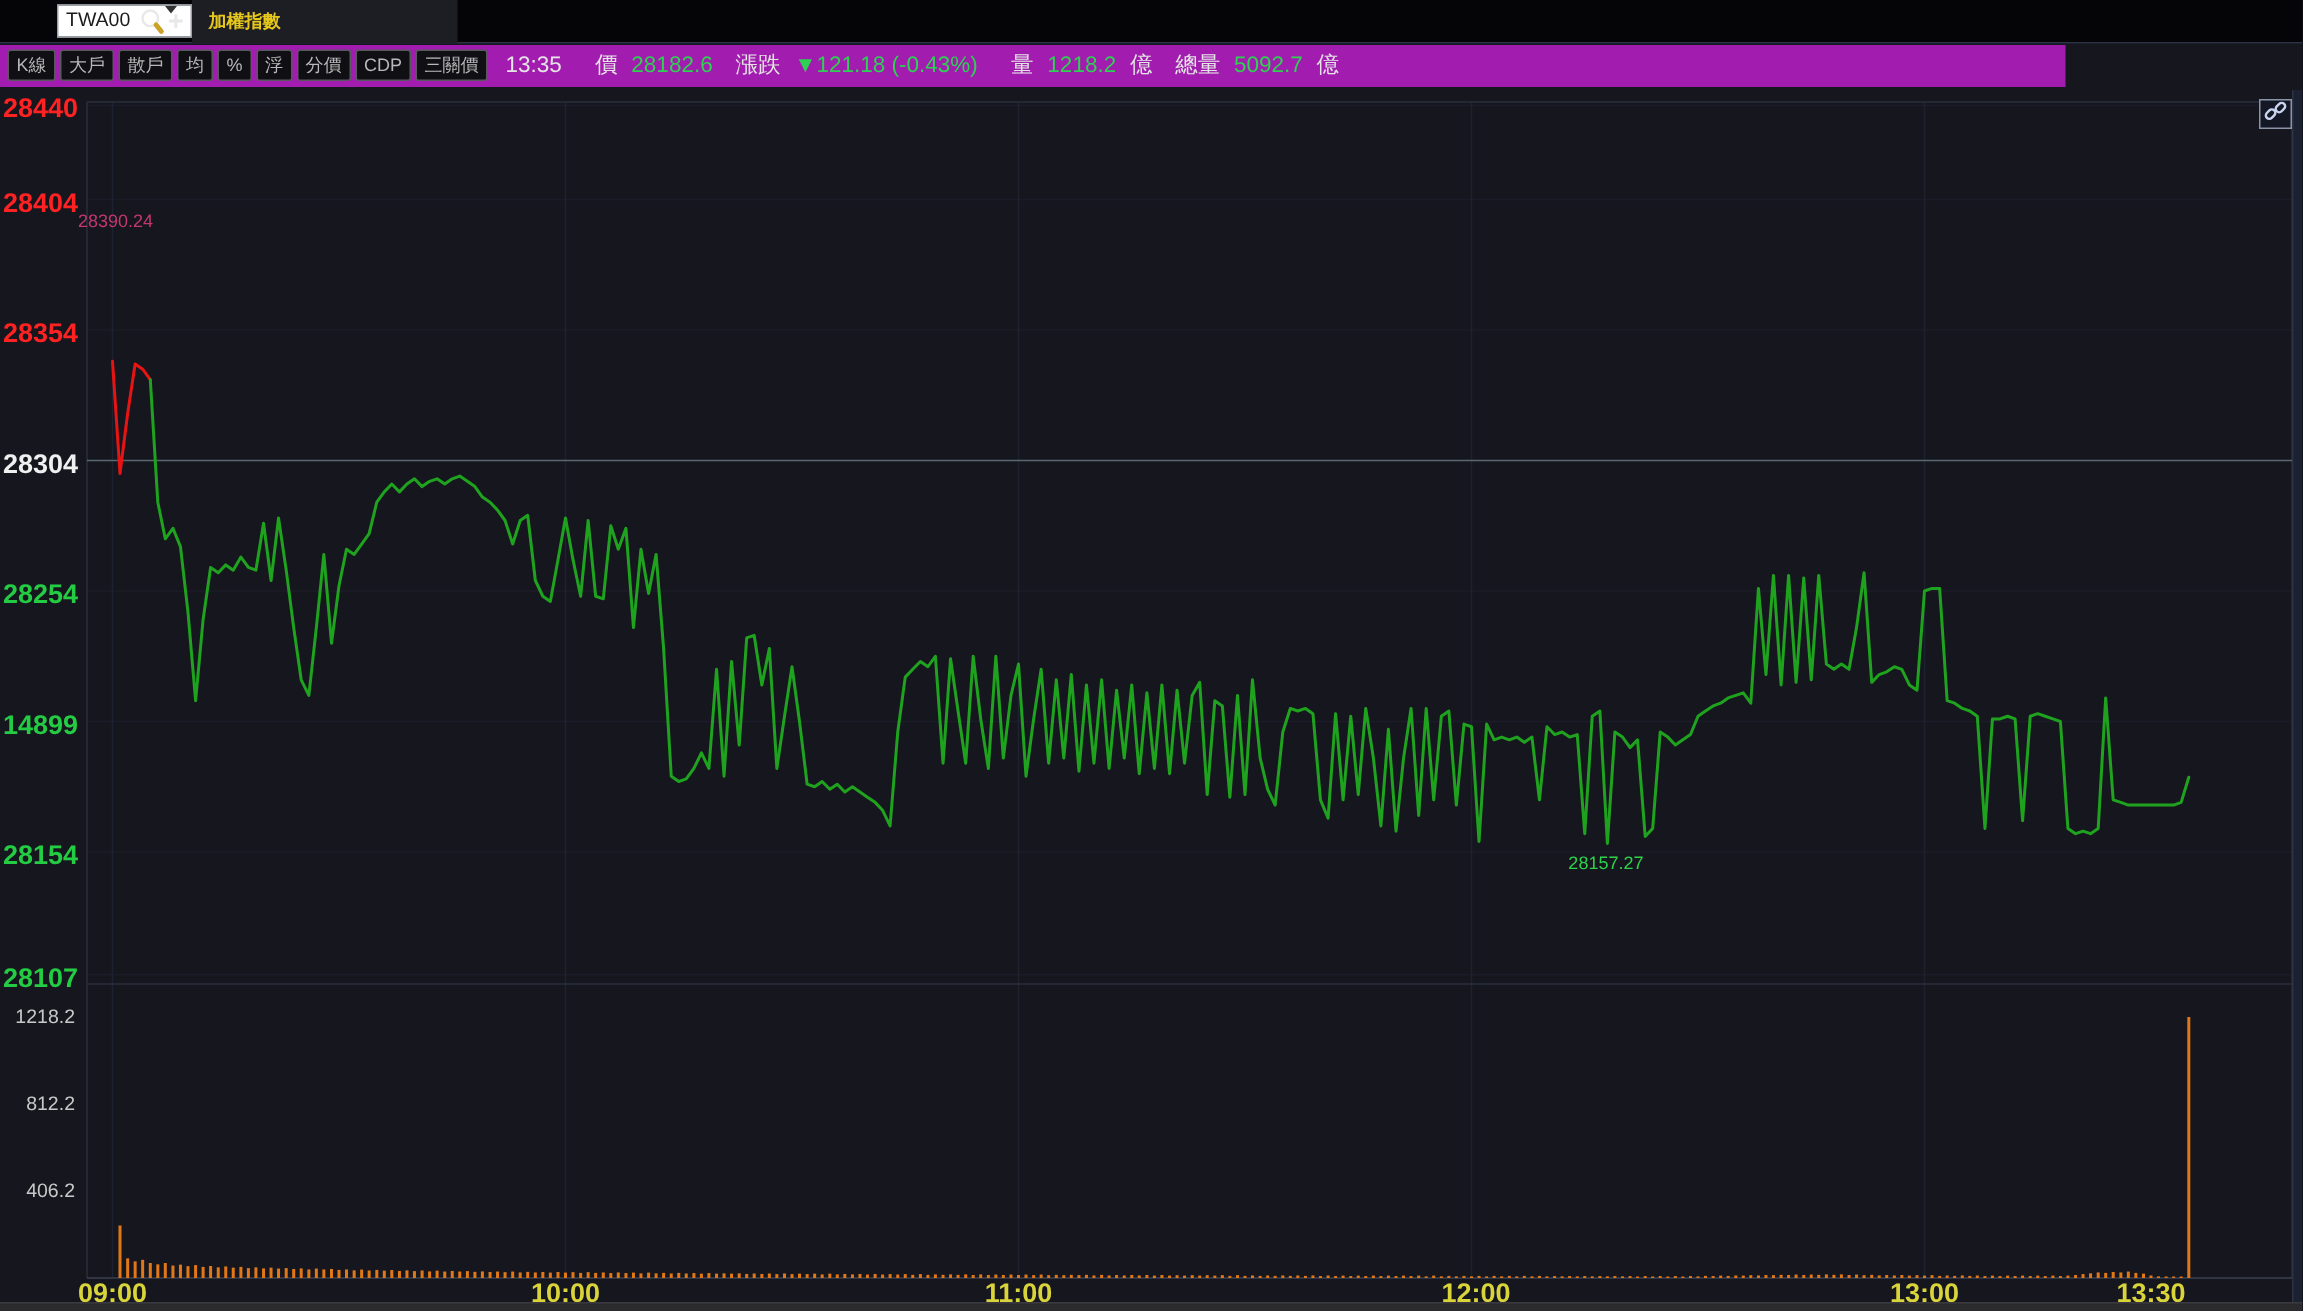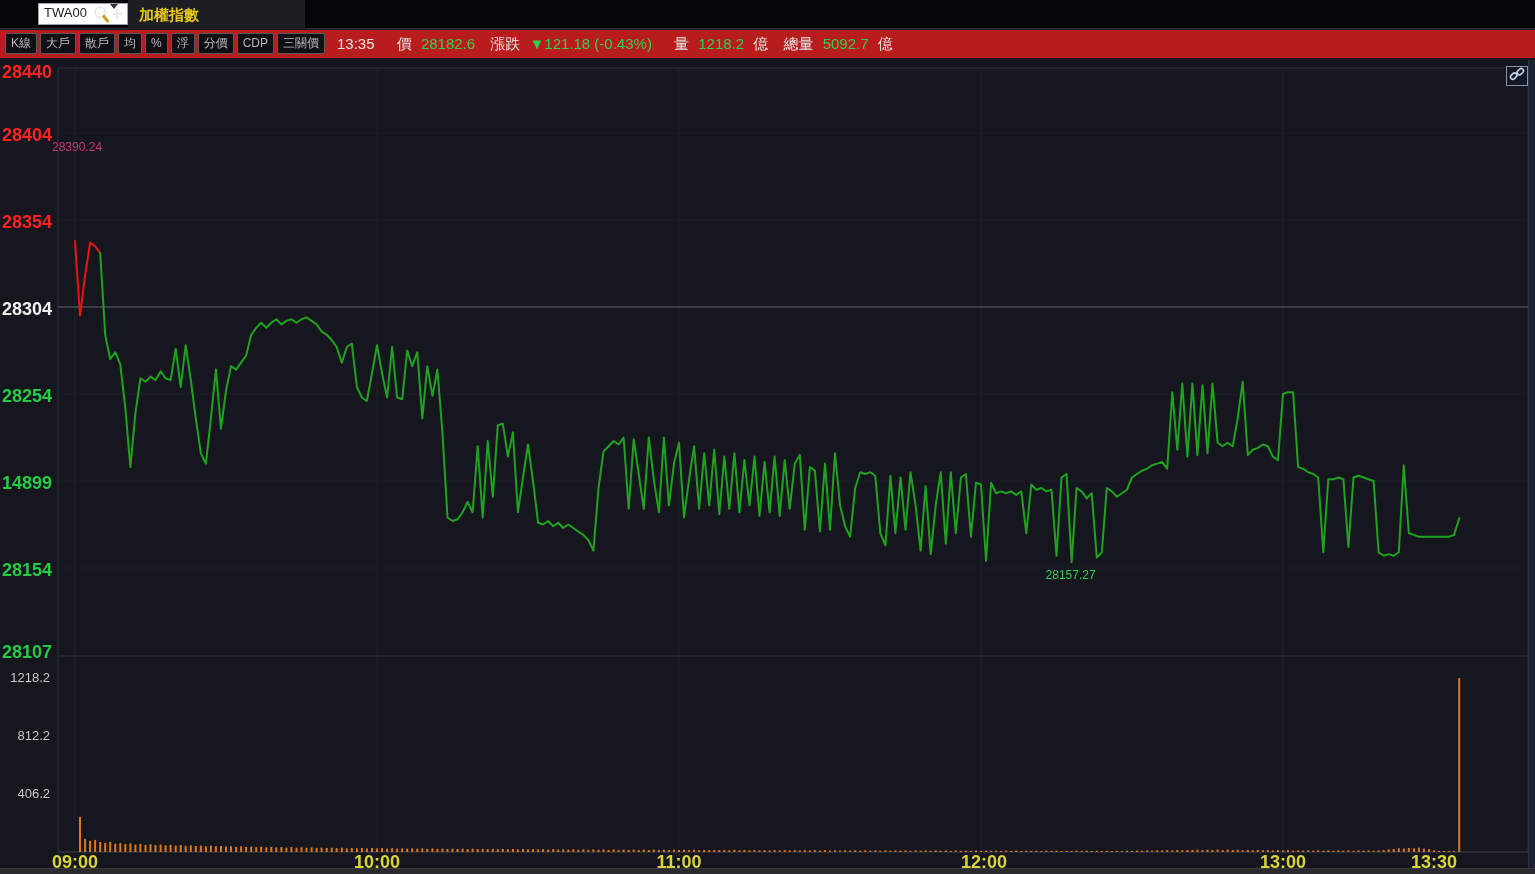--- a/index.html
+++ b/index.html
@@ -14,23 +14,23 @@
   .symbol-box { position:absolute; left:2px; top:3px; width:90px; height:22px;
                 background:#ffffff; border:1px solid #9aa0a8; display:flex; align-items:flex-start;margin-left:36px; }
   .symbol-box input { border:0; outline:0; width:68px; font-size:13px; color:#1a1a1a;
                       padding-left:5px; background:transparent; font-family:"Liberation Sans",sans-serif; }
   .caret { width:0; height:0; border-left:4px solid transparent; border-right:4px solid transparent;
            border-top:5px solid #333; margin-left:3px; }
   .search-icon { position:absolute; left:93px; top:5px; width:18px; height:19px; cursor:pointer; }
   .plus-btn { position:absolute; left:112px; top:1px; color:#e8e8e8; font-size:18px;
               font-weight:bold; cursor:pointer; line-height:26px; }
   .tab { position:absolute; left:128px; top:0; width:177px; height:29px; background:#1d1d24;
-         color:#e6c71c; font-size:15px; font-weight:bold; line-height:29px; padding-left:11px; }
+         color:#e6c71c; font-size:12px; font-weight:bold; line-height:29px; padding-left:11px; }
   
-  .toolbar { position:absolute; top:30px; left:0; width:1535px; height:28px; background:#b91c1c; z-index:10; }
+  .toolbar { position:absolute; top:30px; left:0; width:1377px; height:28px; background:#a21caf; z-index:10; }
   .tbtn-wrap { position:absolute; left:5px; top:3px; white-space:nowrap; }
   .tbtn { display:inline-block; margin-right:3px; padding:2px 5px 3px 5px; background:#101014;
           border:1px solid #585860; border-radius:2px; color:#b8b8b8; font-size:12px;
           font-family:"Liberation Sans",sans-serif; cursor:pointer; line-height:14px; }
   .status { position:absolute; left:337px; top:0; height:28px; line-height:28px;
             font-size:15px; color:#e4e4e4; white-space:nowrap;text-align:right; }
   .status span { display:inline-block; }
   .gl { margin-left:18px; } .gm { margin-left:11px; } .gs { margin-left:5px; }
   
   #chart-svg { position:absolute; top:0; left:0; z-index:1; }

